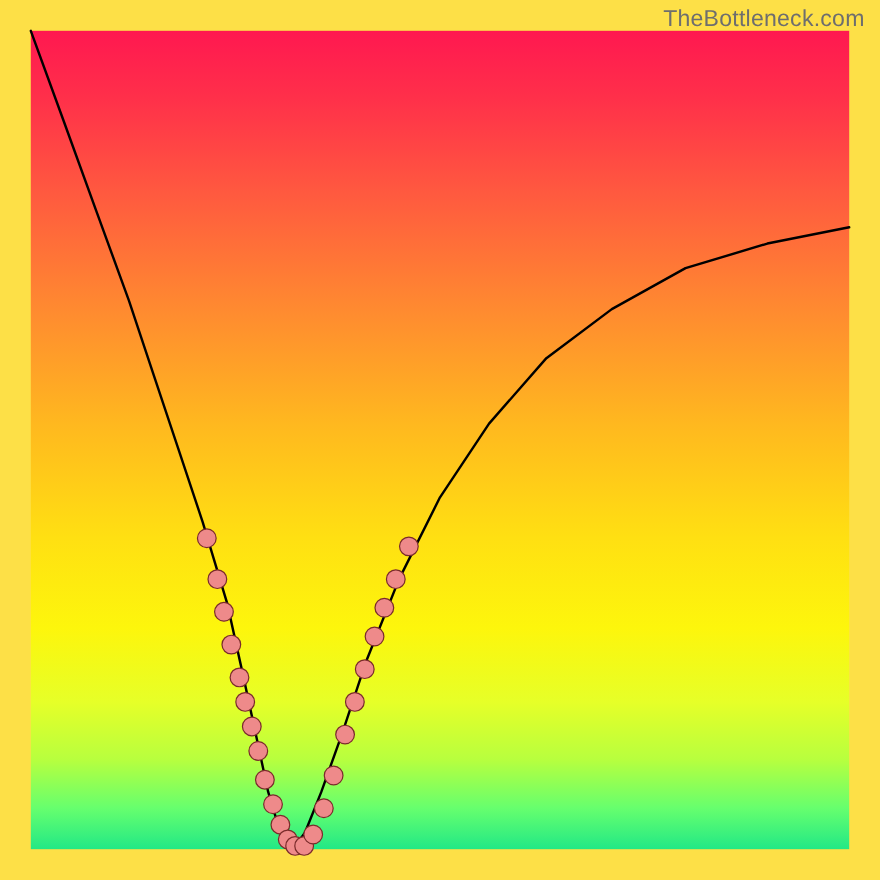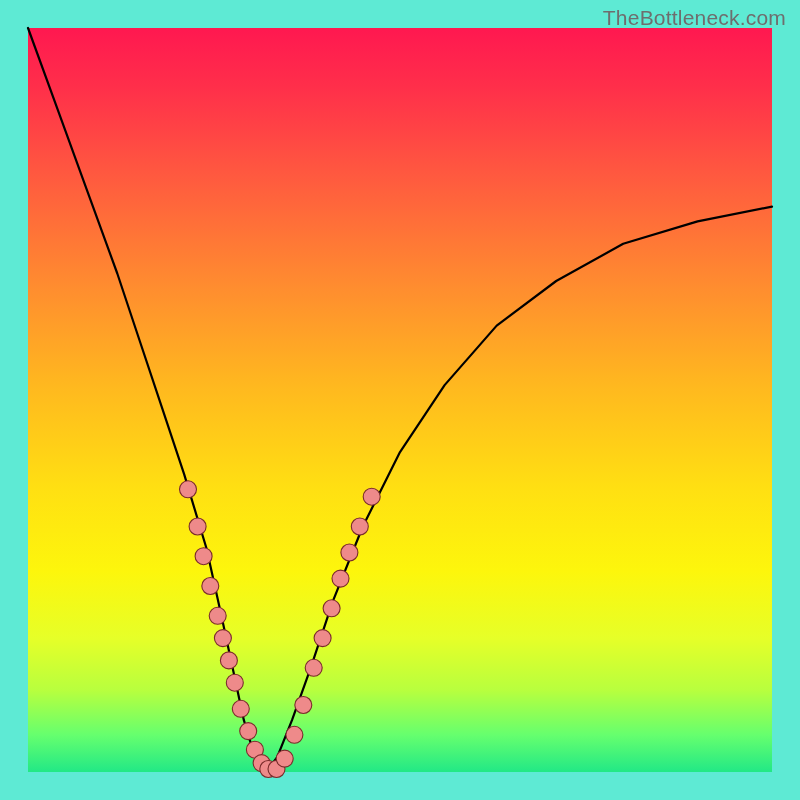--- a/index.html
+++ b/index.html
@@ -8,21 +8,21 @@
     width: 800px;
     height: 800px;
     overflow: hidden;
     background: #000;
     font-family: Arial, Helvetica, sans-serif;
   }
   .frame {
     position: relative;
     width: 800px;
     height: 800px;
-    background: #5eead4;
+    background: #fde047;
   }
   .plot-area {
     position: absolute;
     left: 28px;
     top: 28px;
     width: 744px;
     height: 744px;
     
     background: linear-gradient(
       to bottom,

